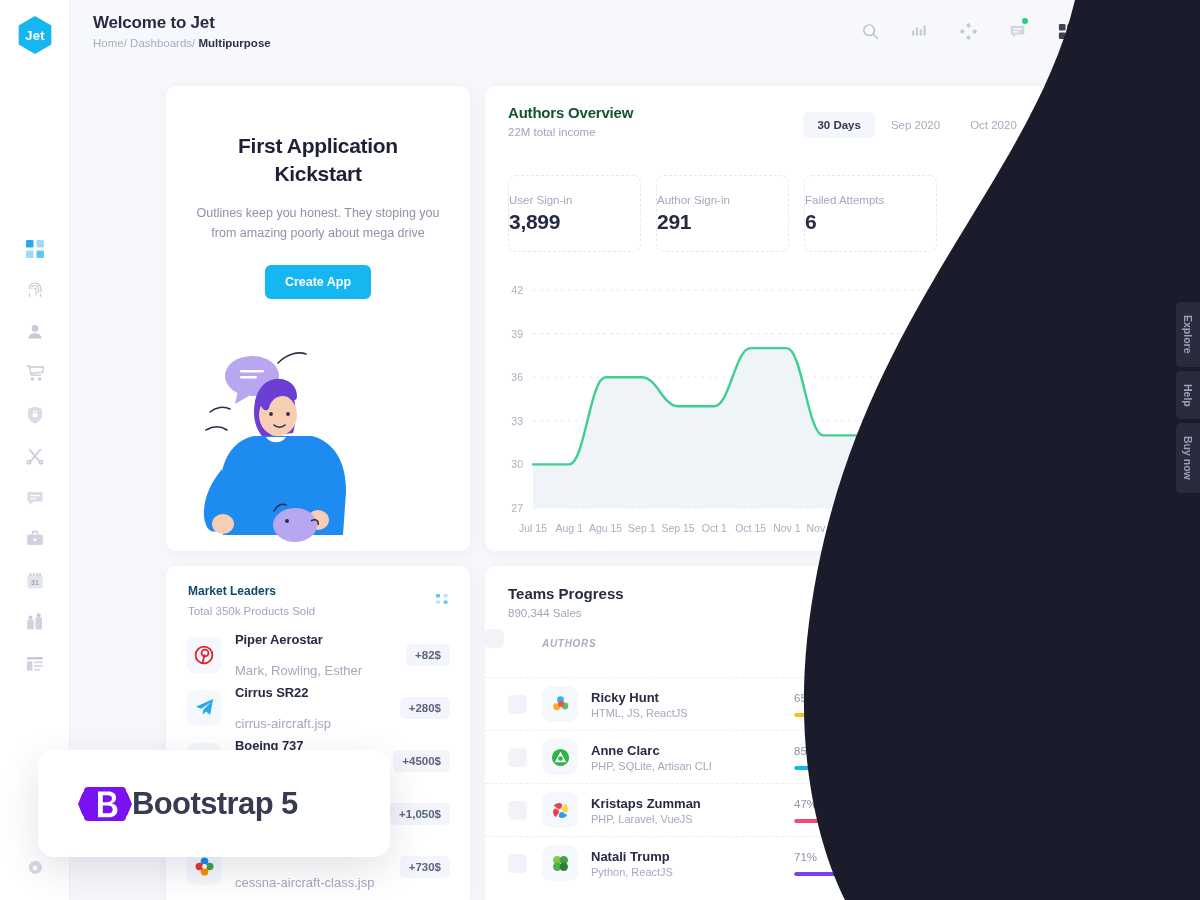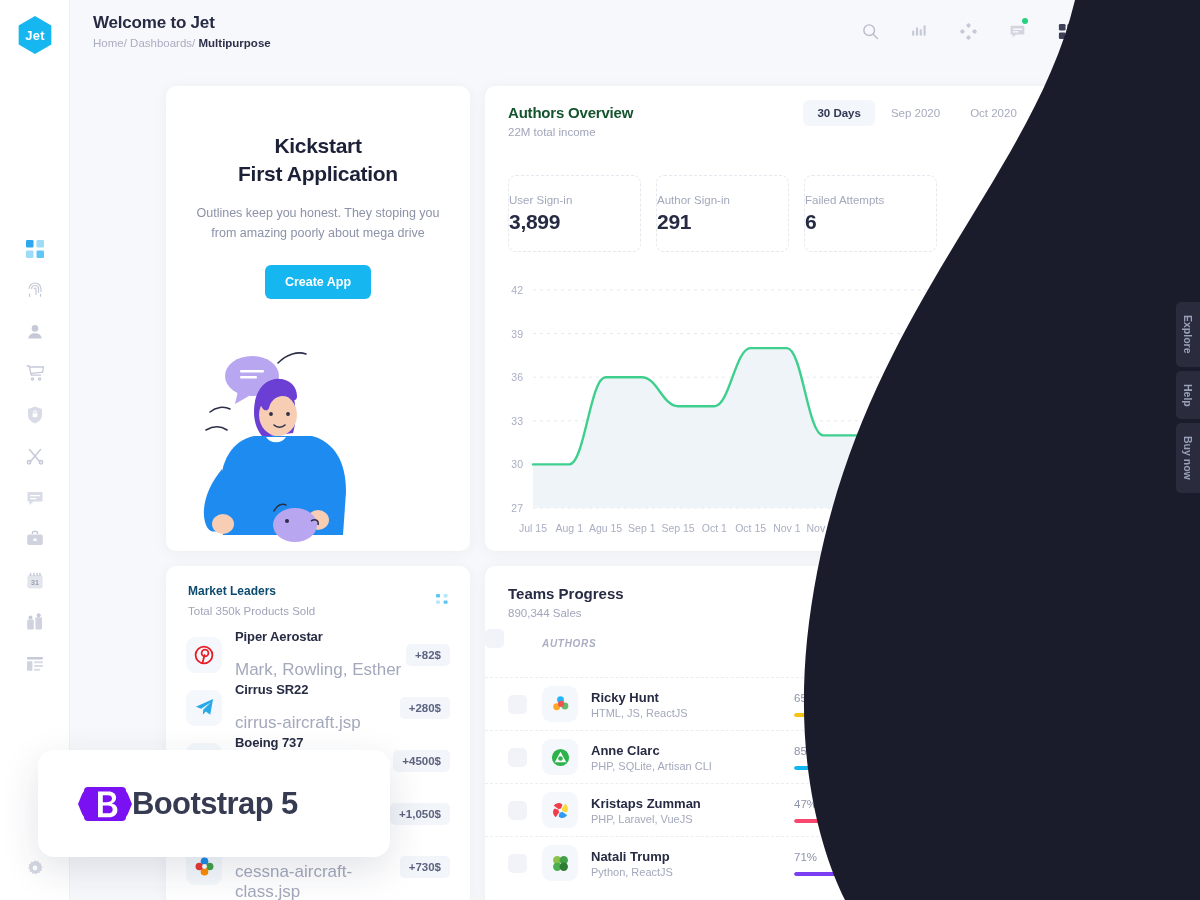--- a/index.html
+++ b/index.html
@@ -65,21 +65,21 @@
   #create-app-btn { display: block; margin: 22px auto 0; background: #16b6f0; color: #fff;
                     border: none; border-radius: 6px; padding: 10px 20px; font-size: 12.5px;
                     font-weight: 700; cursor: pointer; font-family: inherit; }
   #kick-illustration { position: absolute; left: 0; bottom: 6px; width: 304px; height: 230px; }
 
   
   #card-authors { left: 485px; top: 86px; width: 620px; height: 465px; overflow: hidden; }
   #authors-title { position: absolute; left: 23px; top: 18px; font-size: 15px; font-weight: 700;
                    color: #14532d; letter-spacing: -.2px; }
   #authors-sub { position: absolute; left: 23px; top: 40px; font-size: 11.5px; color: #a0a5ba; }
-  #range-tabs { position: absolute; right: 18px; top: 14px; display: flex; align-items: center; gap: 2px; }
+  #range-tabs { position: absolute; right: 18px; top: 26px; display: flex; align-items: center; gap: 2px; }
   .range-tab { padding: 7px 14px; font-size: 11.5px; color: #a7abbd; border-radius: 6px; cursor: pointer; }
   .range-tab.active { background: #f3f6fa; color: #323753; font-weight: 600; }
 
   #stat-row { position: absolute; left: 23px; top: 89px; display: flex; gap: 15px; }
   .stat-box { width: 133px; height: 77px; border: 1px dashed #e6e8ef; border-radius: 8px;
               display: flex; flex-direction: column; justify-content: center; }
   .stat-label { font-size: 11.5px; color: #a3a8bb; }
   .stat-value { font-size: 21px; font-weight: 700; color: #262b43; margin-top: 4px; letter-spacing: -.3px; }
 
   #chart-wrap { position: absolute; left: 0; top: 190px; width: 620px; height: 275px; }
@@ -89,21 +89,21 @@
   #card-market { left: 166px; top: 566px; width: 304px; height: 340px; overflow: hidden; }
   #market-title { position: absolute; left: 22px; top: 18px; font-size: 12px; font-weight: 700; color: #0c4a6e; }
   #market-sub { position: absolute; left: 22px; top: 39px; font-size: 11.5px; color: #a0a5ba; }
   #market-menu { position: absolute; right: 20px; top: 26px; cursor: pointer; }
   #market-list { position: absolute; left: 0; top: 62px; width: 304px; }
   .ml-row { height: 53px; display: flex; align-items: center; padding: 0 20px; justify-content: flex-end; }
   .ml-icon { width: 36px; height: 36px; border-radius: 9px; background: #f4f8fc;
              display: flex; align-items: center; justify-content: center; flex: 0 0 36px; }
   .ml-text { margin-left: 13px; flex: 1; min-width: 0; }
   .ml-name { font-size: 13px; font-weight: 700; color: #262b43; letter-spacing: -.1px; }
-  .ml-desc { font-size: 17px; color: #a3a8bb; margin-top: 16px; }
+  .ml-desc { font-size: 13px; color: #a3a8bb; margin-top: 16px; }
   .ml-amt { background: #f2f5f9; border-radius: 5px; padding: 5px 9px; font-size: 11.5px;
             font-weight: 600; color: #5d6380; white-space: nowrap; }
 
   
   #card-teams { left: 485px; top: 566px; width: 620px; height: 350px; overflow: hidden; }
   #teams-title { position: absolute; left: 23px; top: 19px; font-size: 15px; font-weight: 700; color: #262b43; }
   #teams-sub { position: absolute; left: 23px; top: 41px; font-size: 11.5px; color: #a0a5ba; }
   #users-select { position: absolute; left: 393px; top: 24px; width: 100px; height: 29px;
                   background: #f3f6fa; border-radius: 6px; display: flex; align-items: center;
                   justify-content: space-between; padding: 0 10px; font-size: 11.5px; color: #5d6380; cursor: pointer; }
@@ -317,22 +317,22 @@
         <path d="M6 34c1-7.4 6-10.4 11-10.4S27 26.6 28 34z" fill="#eceff3"></path>
         <rect x="11.2" y="11.6" width="5" height="3.4" rx="1.4" fill="none" stroke="#3c3c3c" stroke-width=".8"></rect>
         <rect x="17.8" y="11.6" width="5" height="3.4" rx="1.4" fill="none" stroke="#3c3c3c" stroke-width=".8"></rect>
       </svg>
     </div>
   </div>
 </div>
 
 <div class="card" id="card-kickstart">
   <div id="kick-title">
+    <div>First Application</div>
     <div>Kickstart</div>
-    <div>First Application</div>
   </div>
   <div id="kick-sub">Outlines keep you honest. They stoping you from amazing poorly about mega drive</div>
   <button id="create-app-btn">Create App</button>
 
   <svg id="kick-illustration" viewBox="0 0 304 230">
     <ellipse cx="86" cy="61" rx="27" ry="20" fill="#b9a6f0"></ellipse>
     <path d="M72 76l-3 13 14-8z" fill="#b9a6f0"></path>
     <rect x="74" y="55" width="24" height="2.6" rx="1.3" fill="#fff"></rect>
     <rect x="74" y="61" width="17" height="2.6" rx="1.3" fill="#fff"></rect>
     <path d="M112 48c9-9 20-12 28-9" stroke="#2b2f47" stroke-width="1.6" fill="none" stroke-linecap="round"></path>

